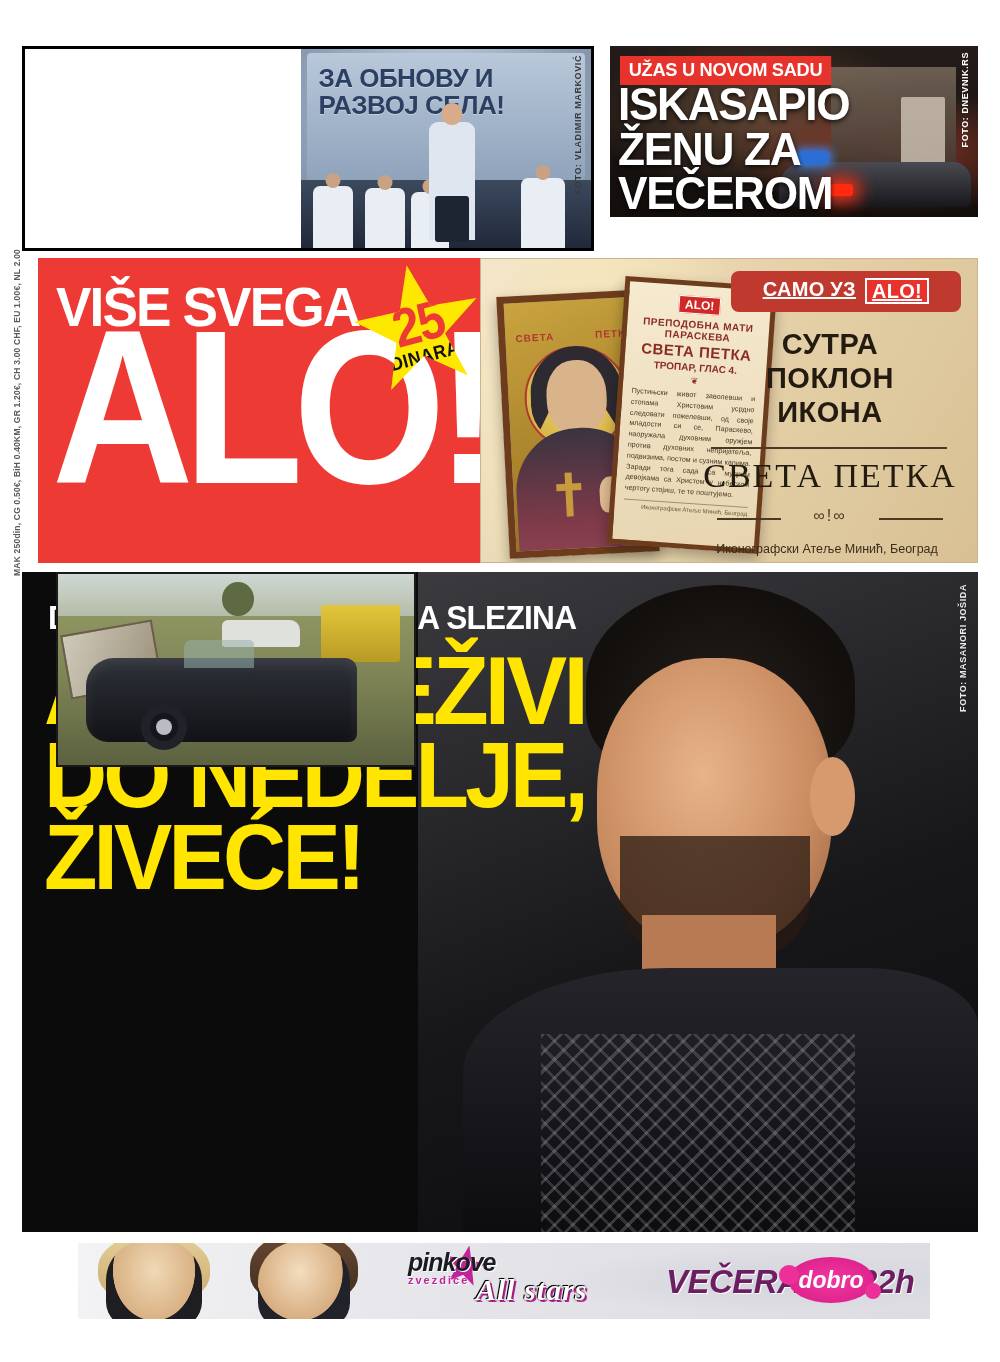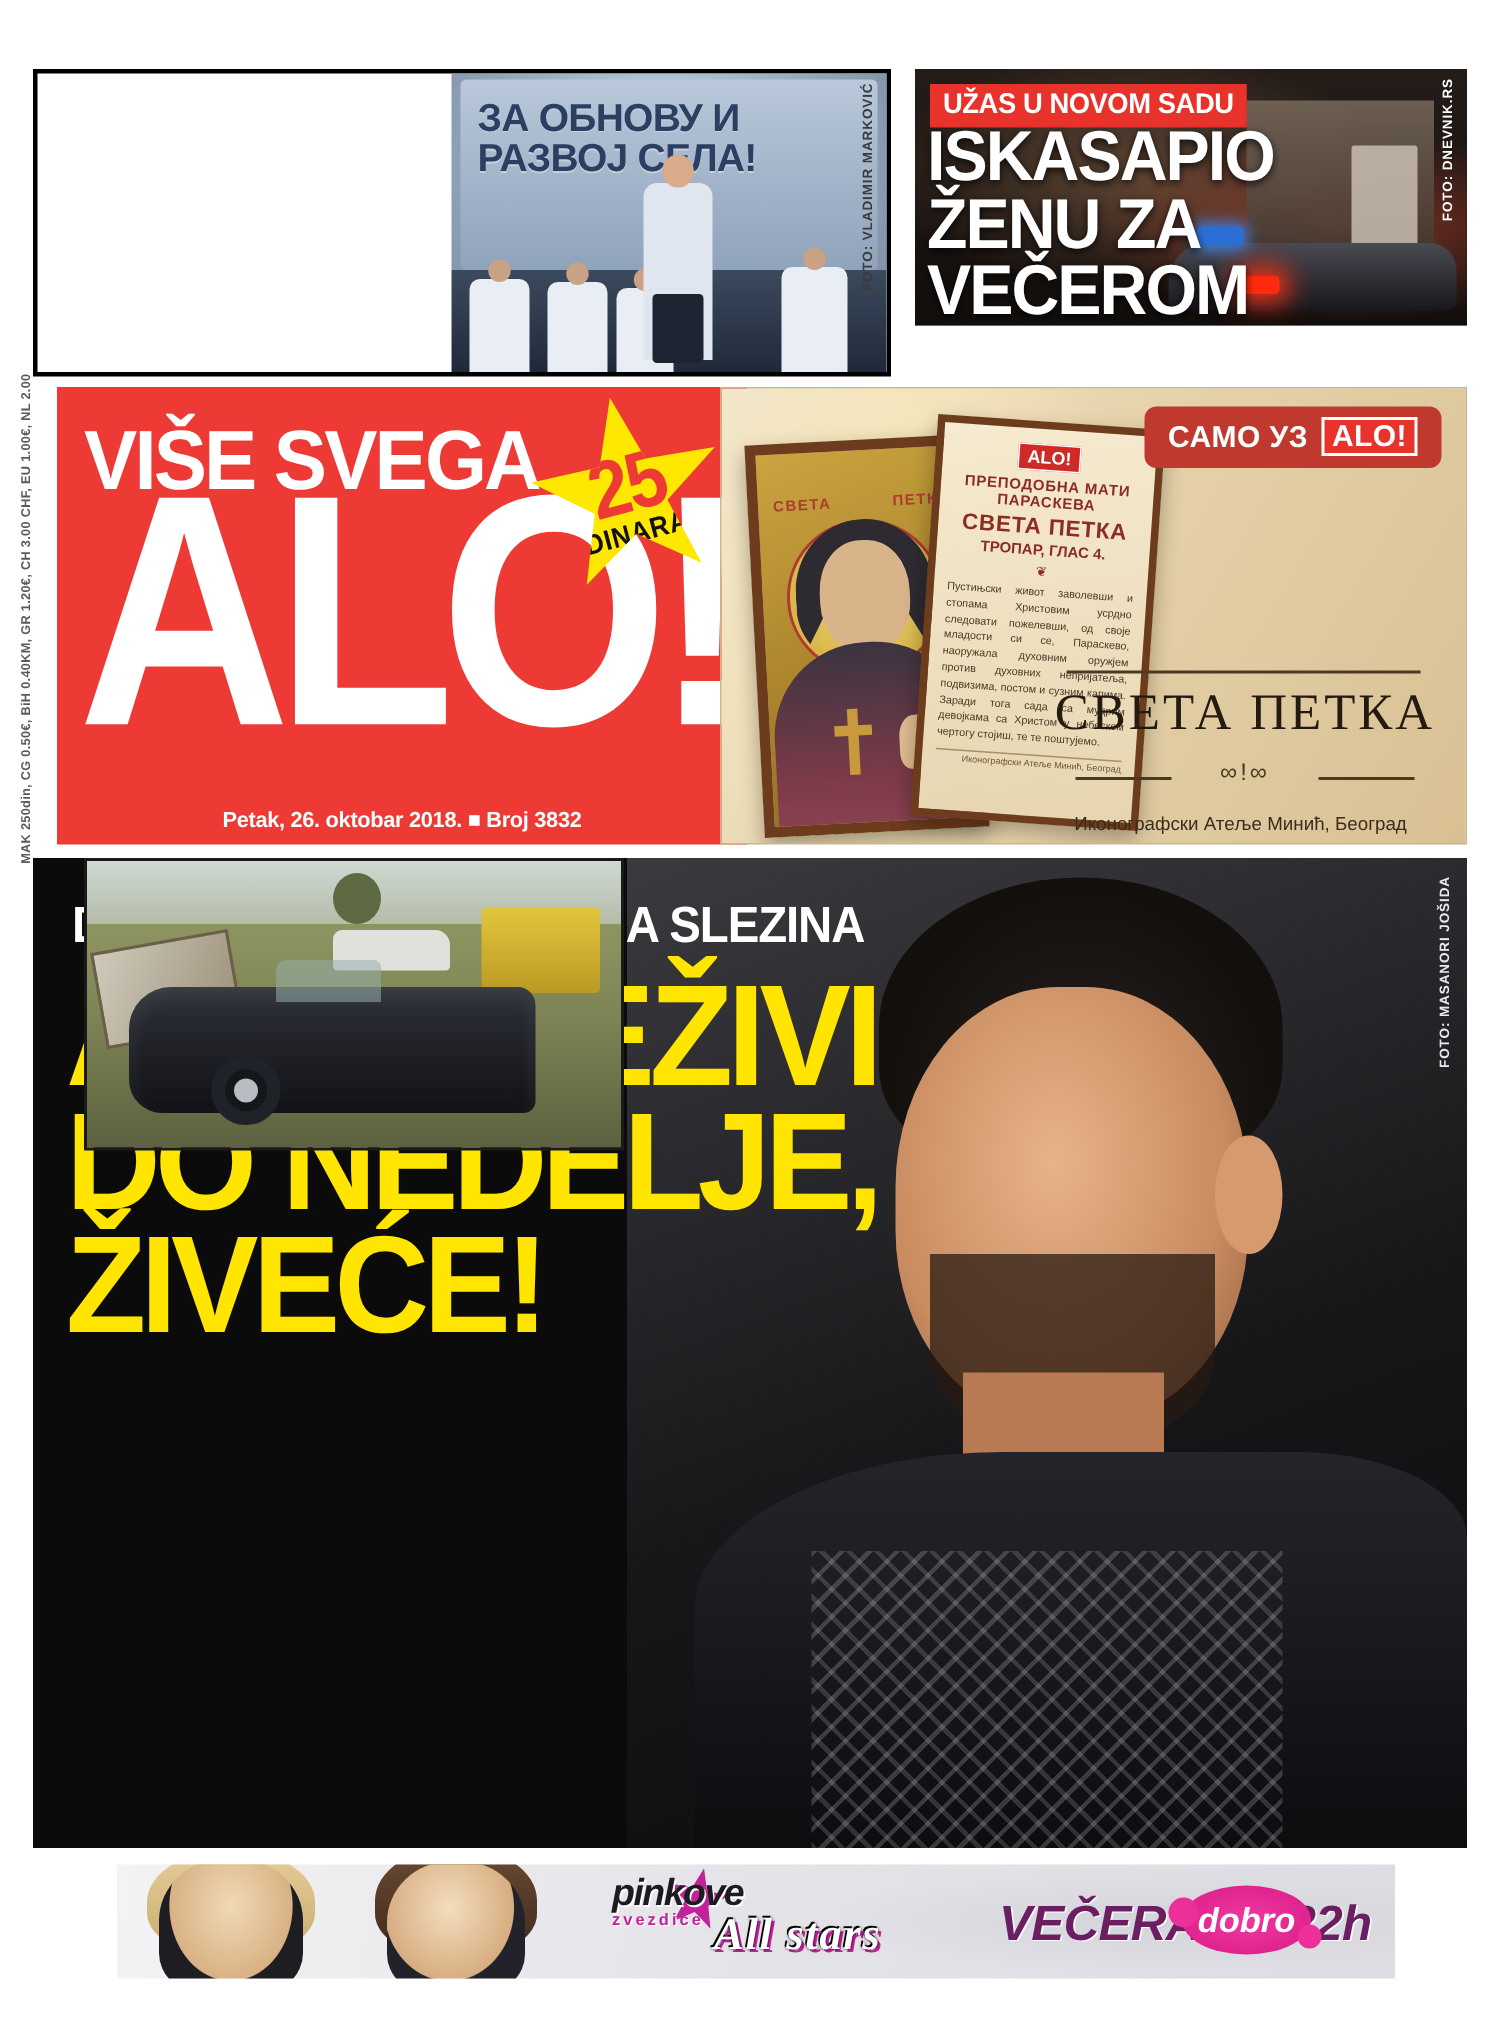--- a/index.html
+++ b/index.html
@@ -212,22 +212,22 @@
   .tropar-t1{text-align:center; color:#8b2d25; font-size:10px; font-weight:700; letter-spacing:.5px;}
   .tropar-t2{text-align:center; color:#8b2d25; font-size:15px; font-weight:700; margin-top:2px; letter-spacing:.5px;}
   .tropar-t3{text-align:center; color:#8b2d25; font-size:10px; font-weight:700; margin-top:2px;}
   .tropar-orn{text-align:center; color:#8b2d25; font-size:9px; margin:3px 0 4px;}
   .tropar-body{ font-size:7.2px; line-height:1.5; color:#4a3a27; text-align:justify; }
   .tropar-sig{ margin-top:5px; border-top:1px solid #a98f63; padding-top:3px; font-size:6px; color:#6b5537; text-align:right;}
 
   .samo-badge {
     position: absolute; right: 16px; top: 12px;
     background: #c0392f; color: #fff; border-radius: 8px;
-    padding: 7px 16px 8px; display: flex; align-items: flex-end; gap: 9px;
-    font-size: 20px; font-weight: 700; letter-spacing: .3px;
+    padding: 7px 32px 8px; display: flex; align-items: flex-start; gap: 9px;
+    font-size: 20px; font-weight: 700; letter-spacing: .3px; text-decoration: underline;
   }
   .samo-badge .alo-mini {
     background: #e8322c; color: #fff; font-weight: 900; font-size: 20px;
     padding: 0 5px; border: 2px solid #fff; line-height: 1.12;
   }
   .promo-lines {
     position: absolute; right: 16px; top: 68px; width: 262px; text-align: center;
     color: #231a10; font-weight: 700; font-size: 29px; line-height: 1.18;
     letter-spacing: .5px;
   }
@@ -433,21 +433,20 @@
 
   <div class="mastrow">
 
     <div class="masthead">
       <div class="vise">VIŠE SVEGA</div>
       <div class="alo">ALO!</div>
       <div class="star">
         <div class="star-25">25</div>
         <div class="star-din">DINARA</div>
       </div>
-      <div class="dateline">Petak, 26. oktobar 2018. ■ Broj 3832</div>
     </div>
 
     <div class="promo">
       <div class="icon-card">
         <div class="halo"></div>
         <div class="saint-veil"></div>
         <div class="saint-head"></div>
         <div class="saint-body"></div>
         <div class="saint-cross"></div>
         <div class="saint-hand"></div>
@@ -463,20 +462,25 @@
         <div class="tropar-orn">❦</div>
         <div class="tropar-body">Пустињски живот заволевши и стопама Христовим усрдно следовати пожелевши, од своје младости си се, Параскево, наоружала духовним оружјем против духовних непријатеља, подвизима, постом и сузним капима. Заради тога сада са мудрим девојкама са Христом у небеском чертогу стојиш, те те поштујемо.</div>
         <div class="tropar-sig">Иконографски Атеље Минић, Београд</div>
       </div>
 
       <div class="samo-badge">
         <span>САМО УЗ</span>
         <span class="alo-mini">ALO!</span>
       </div>
 
+      <div class="promo-lines">
+        <div>СУТРА</div>
+        <div>ПОКЛОН</div>
+        <div>ИКОНА</div>
+      </div>
       <div class="promo-rule"></div>
       <div class="sveta-petka">СВЕТА ПЕТКА</div>
       <div class="promo-orn">∞!∞</div>
       <div class="promo-credit">Иконографски Атеље Минић, Београд</div>
     </div>
   </div>
 
   <div class="main">
     <div class="main-photo">
       <div class="mp-hair"></div>

